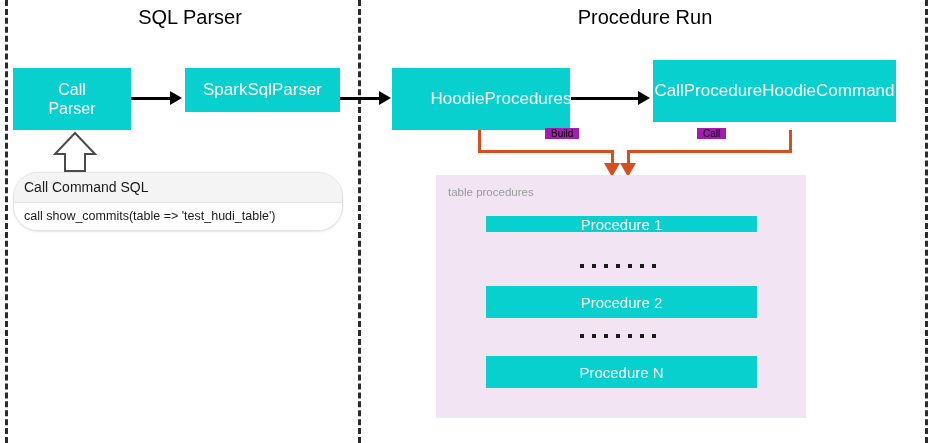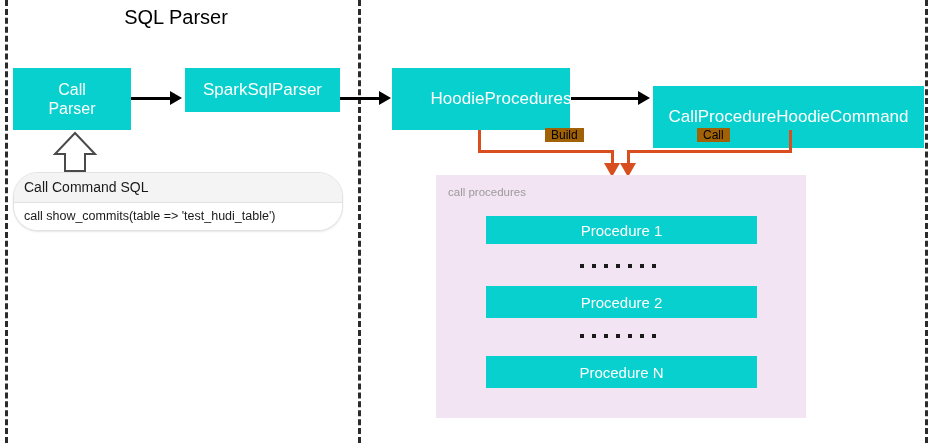--- a/index.html
+++ b/index.html
@@ -92,22 +92,22 @@
   .oline-v{position:absolute;width:0;border-left:3px solid #D94E1F;}
   .oline-h{position:absolute;height:0;border-top:3px solid #D94E1F;}
   .ohead-down{
     position:absolute;width:0;height:0;
     border-left:8px solid transparent;
     border-right:8px solid transparent;
     border-top:14px solid #D94E1F;
   }
   .olabel{
     position:absolute;
-    font-size:12px;color:#000000;
-    background:#a16207;
+    font-size:10px;color:#000000;
+    background:#a21caf;
     padding:0 6px;
     white-space:nowrap;
   }
 
   
   .procpanel{
     position:absolute;
     background:#F3E4F3;
   }
   .procpanel-label{
@@ -136,22 +136,23 @@
 </style>
 </head>
 <body>
 
 <div class="stage">
 
   <div class="vdash" style="left:5px;"></div>
   <div class="vdash" style="left:358px;"></div>
   <div class="vdash" style="left:925px;"></div>
 
-  <div class="section-title" style="left:76px;top:6px;width:200px;">SQL Parser</div>
-
+  <div class="section-title" style="left:90px;top:6px;width:200px;">SQL Parser</div>
+
+  <div class="section-title" style="left:545px;top:6px;width:200px;">Procedure Run</div>
 
   <div class="tealbox two-line" style="left:13px;top:68px;width:118px;height:62px;flex-direction:column;">
     <span>Call</span>
     <span>Parser</span>
   </div>
 
   <div class="arrow-line" style="left:131px;top:97px;width:40px;"></div>
   <div class="arrow-head-right" style="left:170px;top:91px;"></div>
 
   <div class="tealbox" style="left:185px;top:68px;width:155px;height:44px;">
@@ -172,41 +173,41 @@
     <div class="row">call show_commits(table =&gt; 'test_hudi_table')</div>
   </div>
 
   <div class="tealbox" style="left:392px;top:68px;width:178px;height:62px;padding-left:40px;">
     <span>HoodieProcedures</span>
   </div>
 
   <div class="arrow-line" style="left:571px;top:97px;width:68px;"></div>
   <div class="arrow-head-right" style="left:638px;top:91px;"></div>
 
-  <div class="tealbox" style="left:653px;top:86px;width:271px;height:62px;">
+  <div class="tealbox" style="left:653px;top:60px;width:243px;height:62px;">
     <span>CallProcedureHoodieCommand</span>
   </div>
 
   <div class="oline-v" style="left:478px;top:130px;height:22px;"></div>
   <div class="oline-h" style="left:478px;top:150px;width:135px;"></div>
   <div class="oline-v" style="left:611px;top:150px;height:16px;"></div>
   <div class="ohead-down" style="left:604px;top:163px;"></div>
   <div class="olabel" style="left:545px;top:128px;">Build</div>
 
   <div class="oline-v" style="left:789px;top:130px;height:22px;"></div>
   <div class="oline-h" style="left:627px;top:150px;width:165px;"></div>
   <div class="oline-v" style="left:627px;top:150px;height:16px;"></div>
   <div class="ohead-down" style="left:620px;top:163px;"></div>
   <div class="olabel" style="left:697px;top:128px;">Call</div>
 
   <div class="procpanel" style="left:436px;top:175px;width:370px;height:243px;"></div>
 
-  <div class="procpanel-label" style="left:448px;top:186px;">call procedures</div>
-
-  <div class="procbox" style="left:486px;top:216px;width:271px;height:28px;">
+  <div class="procpanel-label" style="left:448px;top:186px;">table procedures</div>
+
+  <div class="procbox" style="left:486px;top:216px;width:271px;height:16px;">
     <span>Procedure 1</span>
   </div>
 
   <div class="dots" style="left:580px;top:264px;">
     <i></i>
       <i></i>
       <i></i>
       <i></i>
       <i></i>
       <i></i>

